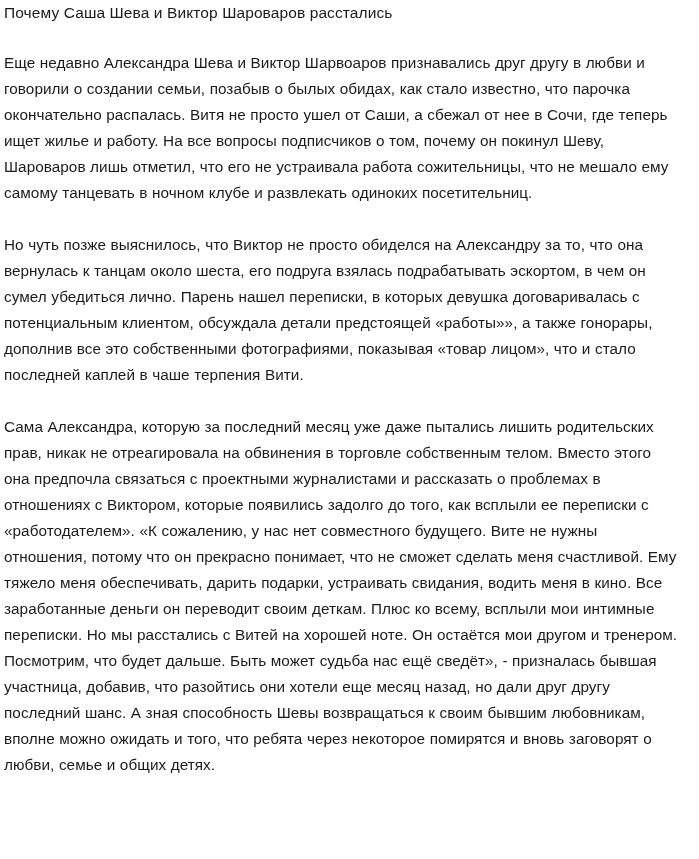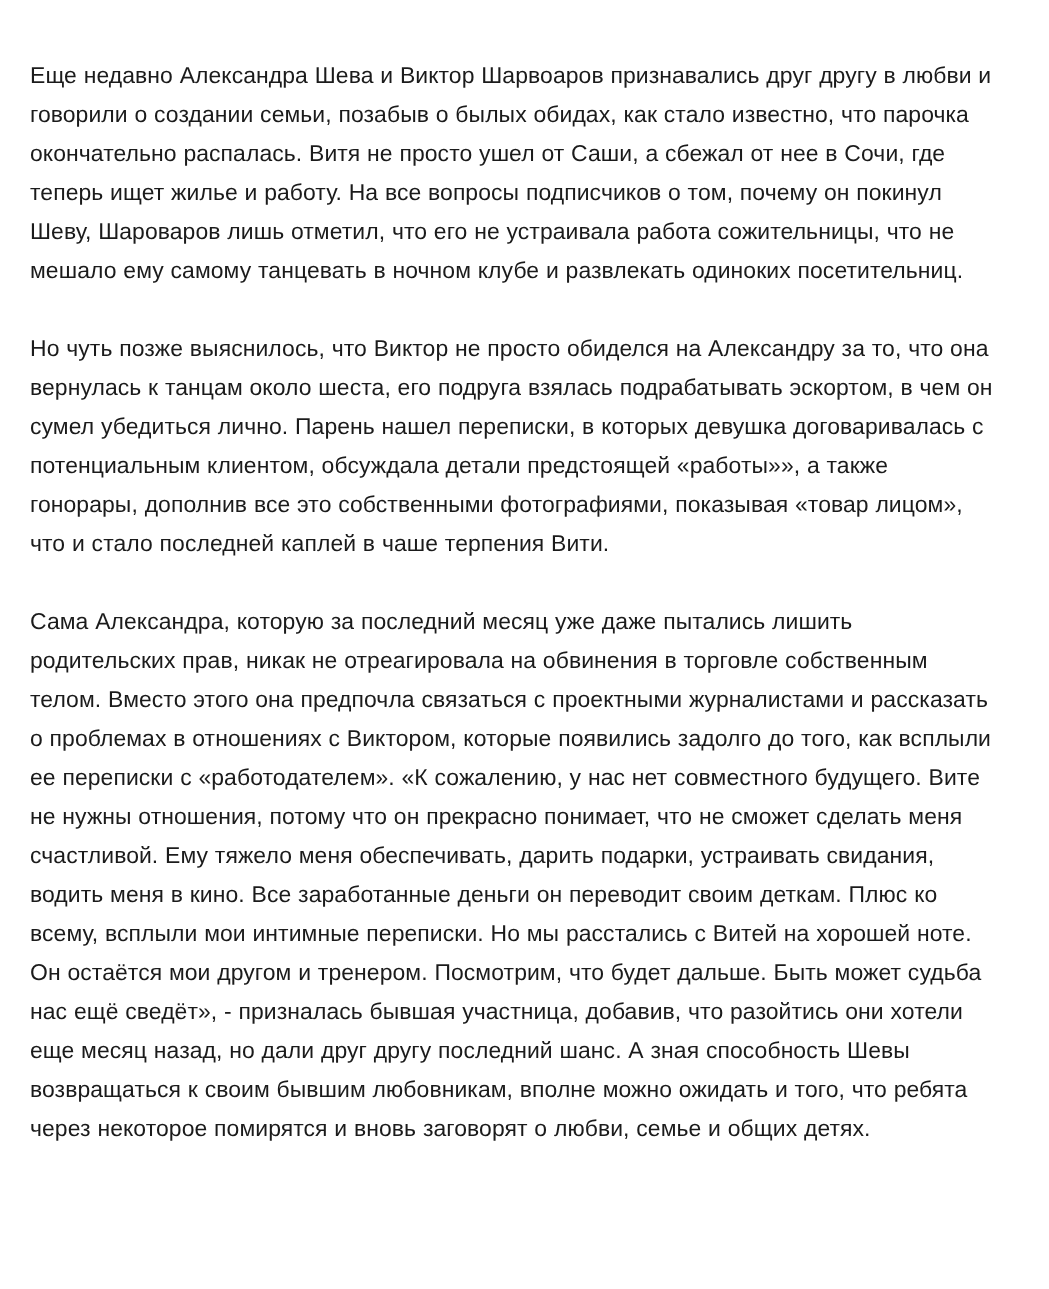--- a/index.html
+++ b/index.html
@@ -28,21 +28,21 @@
     padding: 0;
     font-size: 15.5px;
     font-weight: 400;
     line-height: 26px;
     letter-spacing: 0.1px;
     color: #1b1b1b;
     height: 28px;
   }
 
   #article-body {
-    margin: 16px;
+    margin: 0;
     padding: 0;
   }
 
   .paragraph {
     margin: 0 0 26px 0;
     padding: 0;
     font-size: 15.3px;
     font-weight: 400;
     line-height: 26px;
     letter-spacing: 0.05px;
@@ -57,20 +57,21 @@
 
   #paragraph-spacer-top {
     height: 22px;
   }
 </style>
 </head>
 <body>
 
 <div id="article">
 
+  <h1 id="article-title">Почему Саша Шева и Виктор Шароваров расстались</h1>
 
   <div id="paragraph-spacer-top"></div>
 
   <div id="article-body">
     <p class="paragraph">Еще недавно Александра Шева и Виктор Шарвоаров признавались друг другу в любви и говорили о создании семьи, позабыв о былых обидах, как стало известно, что парочка окончательно распалась. Витя не просто ушел от Саши, а сбежал от нее в Сочи, где теперь ищет жилье и работу. На все вопросы подписчиков о том, почему он покинул Шеву, Шароваров лишь отметил, что его не устраивала работа сожительницы, что не мешало ему самому танцевать в ночном клубе и развлекать одиноких посетительниц.</p>
     <p class="paragraph">Но чуть позже выяснилось, что Виктор не просто обиделся на Александру за то, что она вернулась к танцам около шеста, его подруга взялась подрабатывать эскортом, в чем он сумел убедиться лично. Парень нашел переписки, в которых девушка договаривалась с потенциальным клиентом, обсуждала детали предстоящей «работы»», а также гонорары, дополнив все это собственными фотографиями, показывая «товар лицом», что и стало последней каплей в чаше терпения Вити.</p>
     <p class="paragraph">Сама Александра, которую за последний месяц уже даже пытались лишить родительских прав, никак не отреагировала на обвинения в торговле собственным телом. Вместо этого она предпочла связаться с проектными журналистами и рассказать о проблемах в отношениях с Виктором, которые появились задолго до того, как всплыли ее переписки с «работодателем». «К сожалению, у нас нет совместного будущего. Вите не нужны отношения, потому что он прекрасно понимает, что не сможет сделать меня счастливой. Ему тяжело меня обеспечивать, дарить подарки, устраивать свидания, водить меня в кино. Все заработанные деньги он переводит своим деткам. Плюс ко всему, всплыли мои интимные переписки. Но мы расстались с Витей на хорошей ноте. Он остаётся мои другом и тренером. Посмотрим, что будет дальше. Быть может судьба нас ещё сведёт», - призналась бывшая участница, добавив, что разойтись они хотели еще месяц назад, но дали друг другу последний шанс. А зная способность Шевы возвращаться к своим бывшим любовникам, вполне можно ожидать и того, что ребята через некоторое помирятся и вновь заговорят о любви, семье и общих детях.</p>
   </div>
 
 </div>

